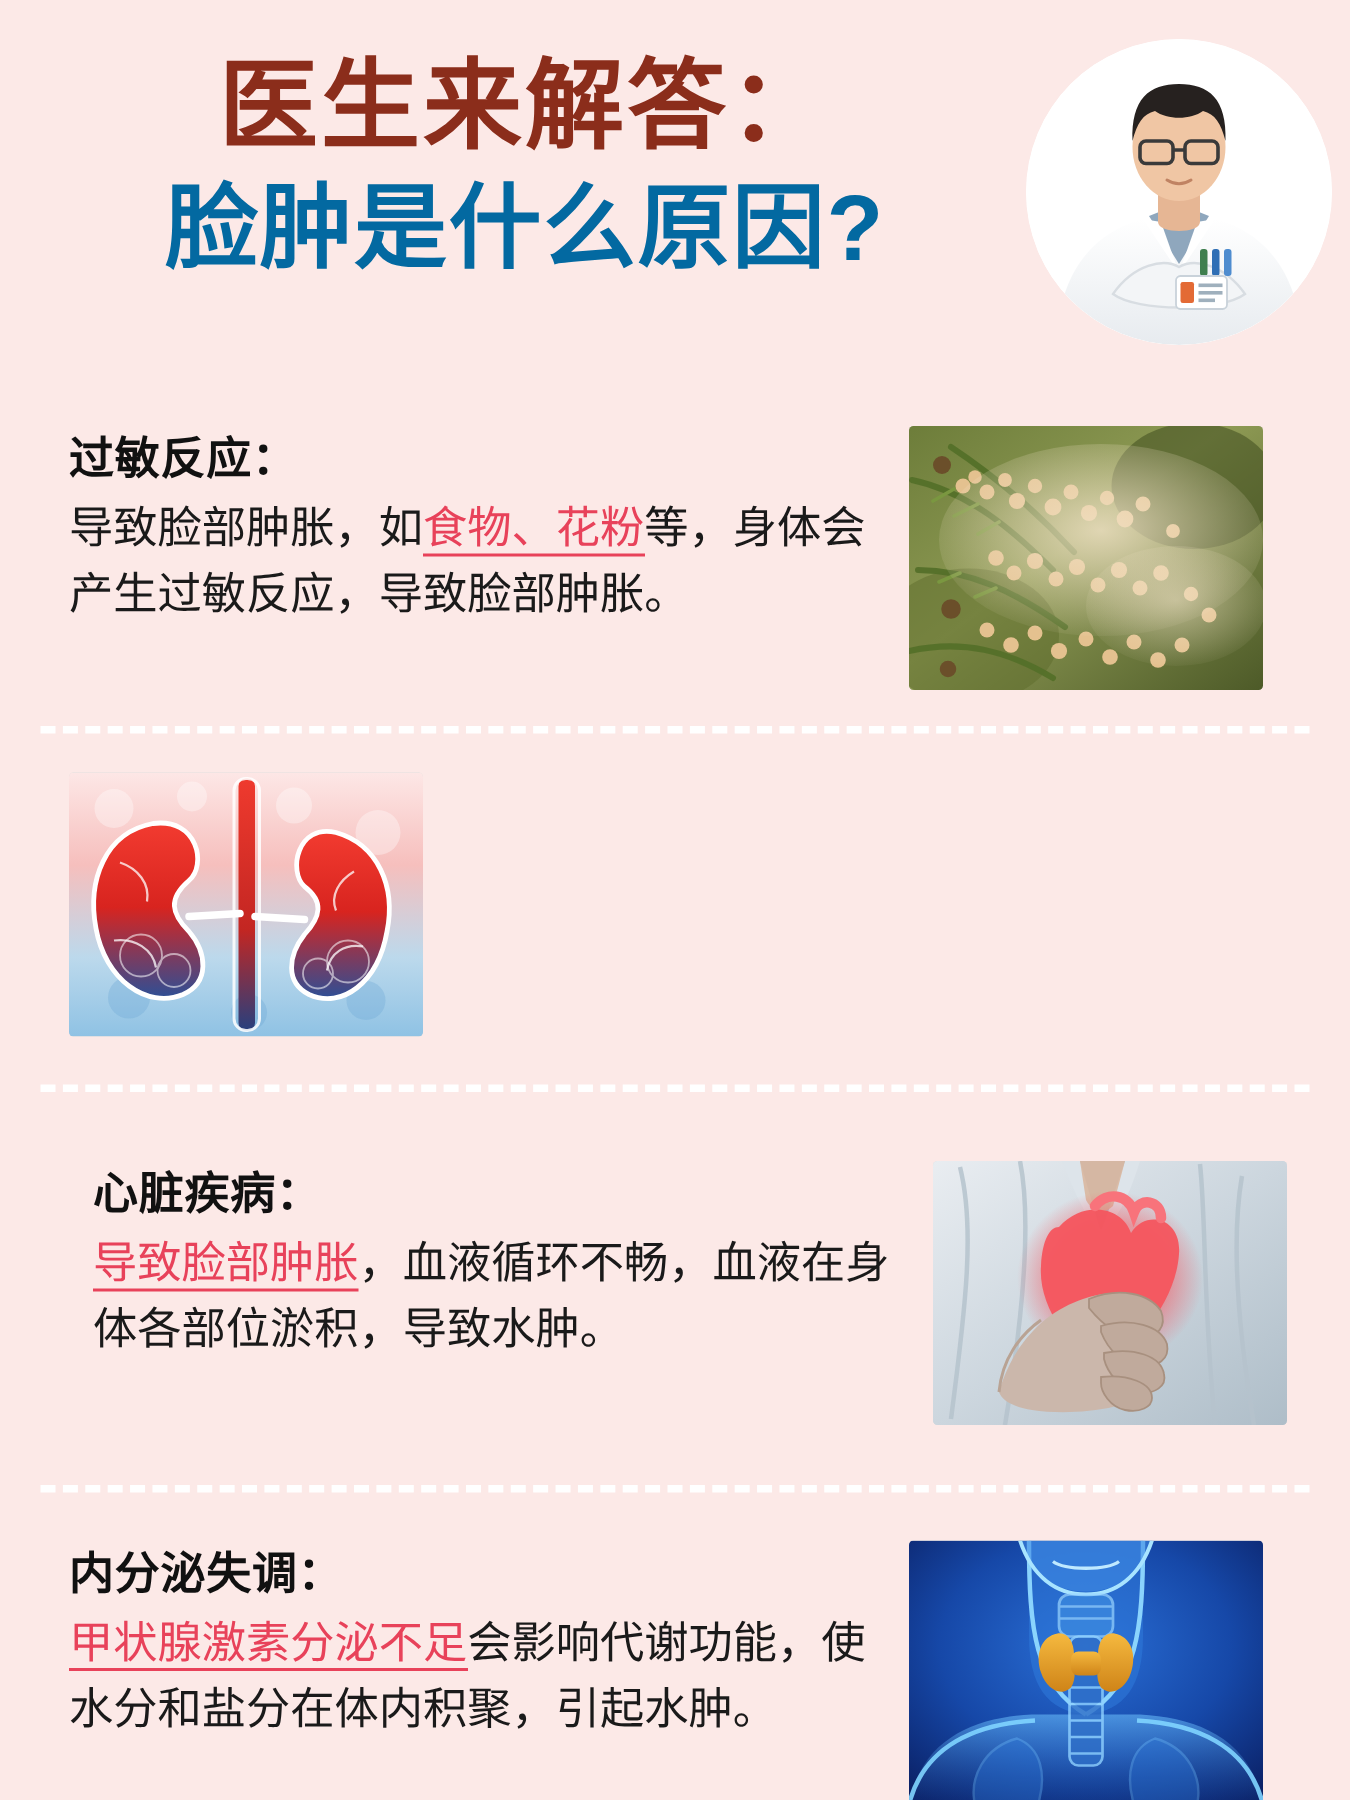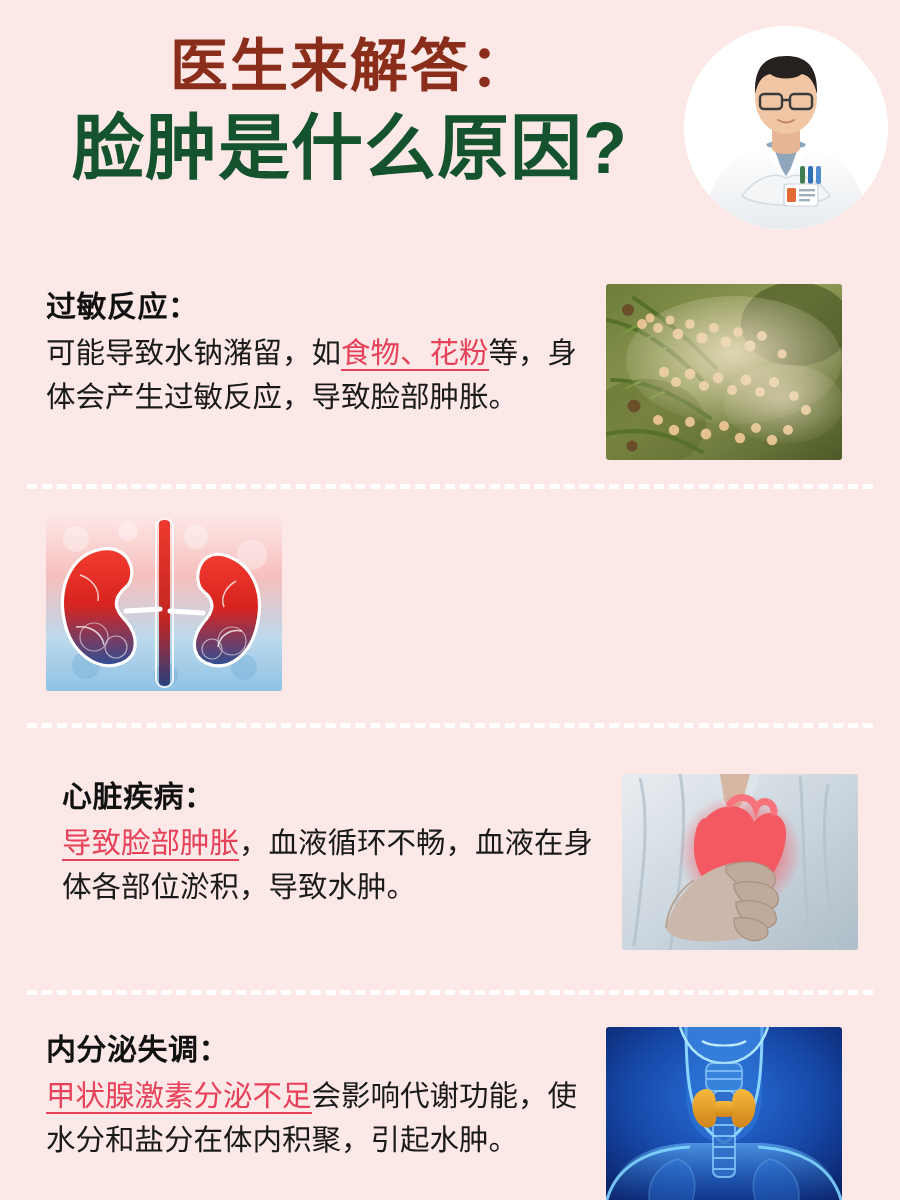--- a/index.html
+++ b/index.html
@@ -22,32 +22,32 @@
     width: 900px;
   }
   .title-block {
     position: absolute;
     left: 0;
     top: 32px;
     width: 700px;
     text-align: center;
   }
   .title-line1 {
-    font-size: 58px;
+    font-size: 66px;
     font-weight: 700;
     letter-spacing: 2px;
     color: #8b2d1b;
     line-height: 1.18;
     white-space: nowrap;
   }
   .title-line2 {
-    font-size: 72px;
+    font-size: 62px;
     font-weight: 700;
     letter-spacing: 1px;
-    color: #14532d;
+    color: #0369a1;
     line-height: 1.18;
     white-space: nowrap;
     margin-top: 6px;
   }
 
   .doctor-avatar {
     position: absolute;
     right: 12px;
     top: 26px;
     width: 204px;
@@ -188,21 +188,21 @@
       </g>
     </svg>
   </div>
 </div>
 
 <div class="sections">
 
   <div class="section" id="section-allergy">
     <div class="sec-text">
       <p class="sec-heading">过敏反应：</p>
-      <p class="sec-body"><span>可能导致水钠潴留，如</span><span class="hl">食物、花粉</span><span>等，身体会产生过敏反应，导致脸部肿胀。</span></p>
+      <p class="sec-body"><span>导致脸部肿胀，如</span><span class="hl">食物、花粉</span><span>等，身体会产生过敏反应，导致脸部肿胀。</span></p>
     </div>
     <div class="sec-figure">
       <svg viewBox="0 0 236 176" xmlns="http://www.w3.org/2000/svg" aria-hidden="true">
         <defs>
           <linearGradient id="pollenBg" x1="0" y1="0" x2="1" y2="1">
             <stop offset="0%" stop-color="#6d7d3a"></stop>
             <stop offset="45%" stop-color="#8e9a54"></stop>
             <stop offset="100%" stop-color="#4d5a28"></stop>
           </linearGradient>
           <radialGradient id="dust" cx="50%" cy="45%" r="60%">

